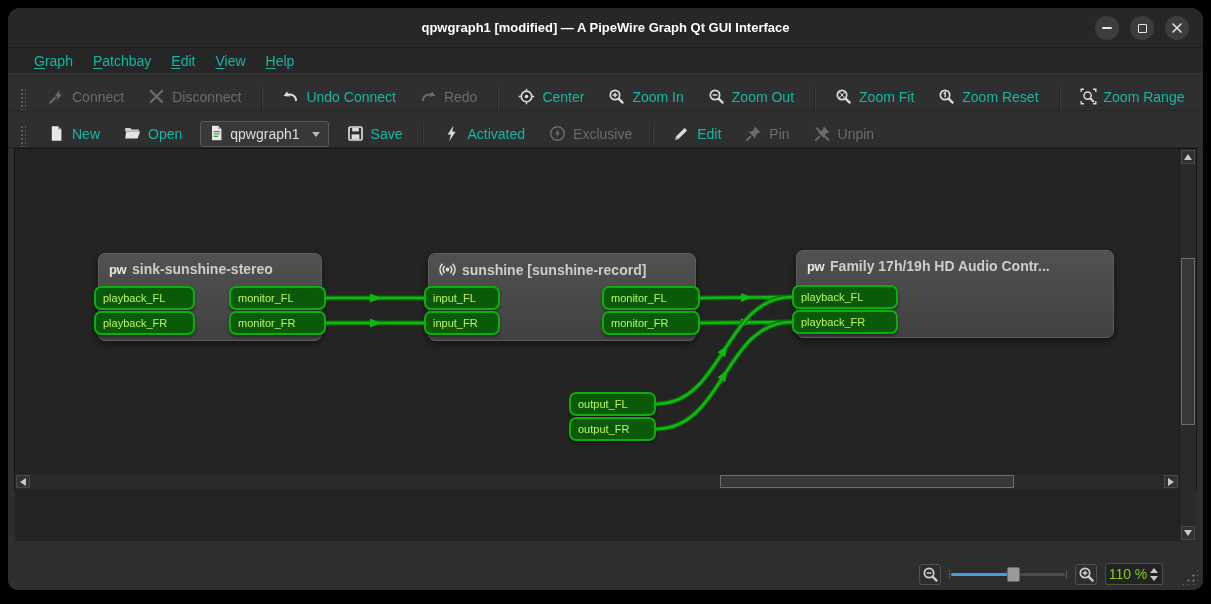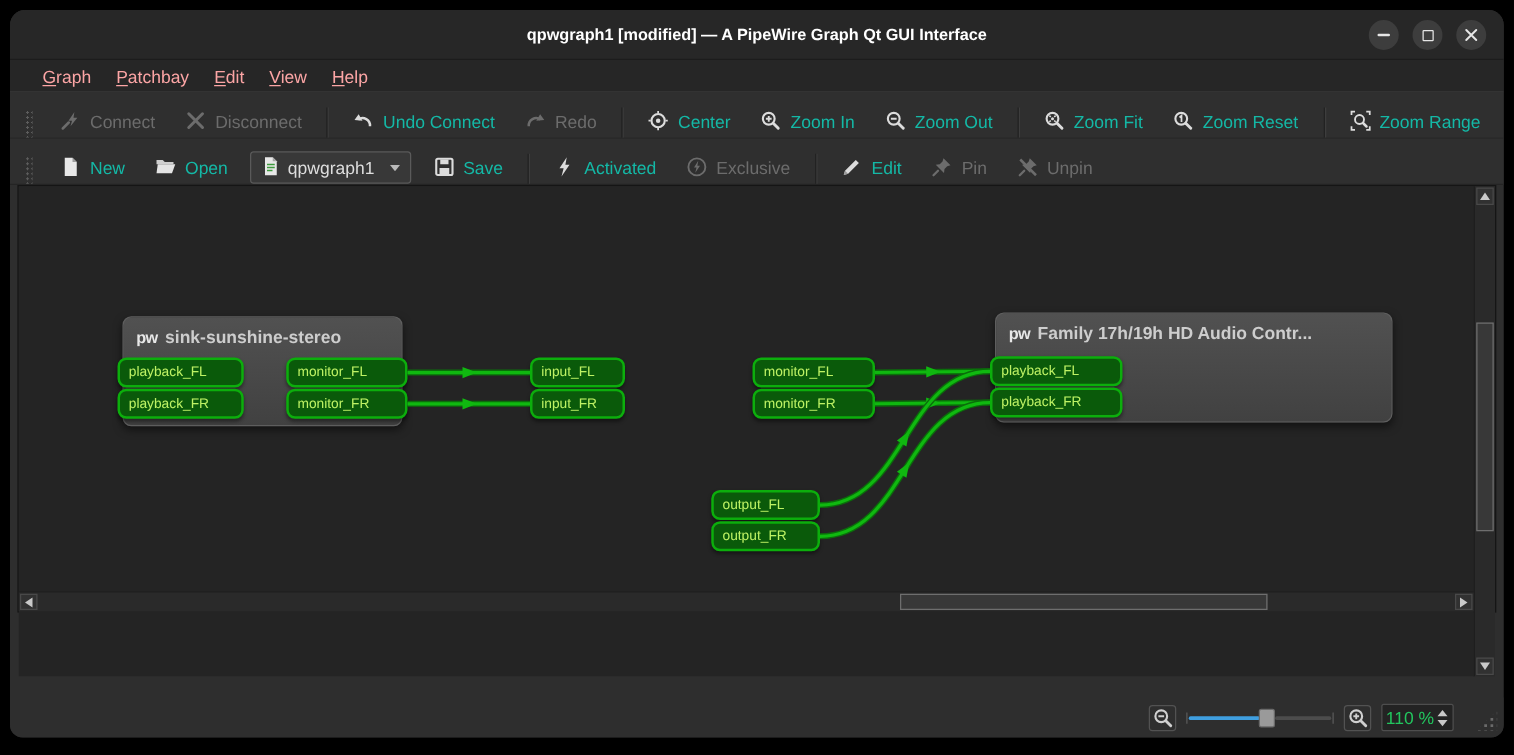--- a/index.html
+++ b/index.html
@@ -14,21 +14,21 @@
   .titlebar .title { color:#fff; font-size:13px; font-weight:bold; }
   .winbtns { position:absolute; right:14px; top:8px; display:flex; gap:11px; }
   .winbtn { width:24px; height:24px; border-radius:50%; background:#3d3d3d;
     display:flex; align-items:center; justify-content:center; cursor:pointer; }
   .glyph-min { width:10px; height:2px; background:#e6e6e6; border-radius:1px; }
   .glyph-max { width:9px; height:9px; border:1.5px solid #e6e6e6; border-radius:1px; }
 
   
   .menubar { height:26px; background:#262626; display:flex; align-items:center;
     padding-left:16px; border-bottom:1px solid #383838; }
-  .menu-item { color:#fca5a5; font-size:14px; padding:2px 10px; cursor:default;text-align:right; }
+  .menu-item { color:#14b8a6; font-size:14px; padding:2px 10px; cursor:default;text-align:right; }
   .mn { text-decoration:underline; text-underline-offset:2px; }
 
   
   .toolbar { height:37px; background:#2f2f2f; display:flex; align-items:flex-end;
     padding-left:10px; gap:4px; }
   #toolbar-graph { border-bottom:1px solid #282828; }
   #toolbar-patchbay { border-bottom:1px solid #242424; }
   .tb-handle { width:6px; height:22px; margin:0 8px 0 2px;
     background-image:radial-gradient(#5d5d5d 1px, transparent 1.1px);
     background-size:4px 4px; }
@@ -82,21 +82,21 @@
     display:flex; align-items:center; justify-content:center; cursor:pointer; background:#2e2e2e; }
   .slider { position:relative; width:118px; height:18px; cursor:pointer; }
   .slider .tickL,.slider .tickR { position:absolute; top:5px; width:1px; height:9px; background:#5a5a5a; }
   .slider .tickL { left:0; } .slider .tickR { right:0; }
   .slider .groove-a { position:absolute; left:2px; top:8px; height:3px; background:#3f9fe0; border-radius:2px; }
   .slider .groove-b { position:absolute; right:2px; top:8px; height:3px; background:#4c4c4c; border-radius:2px; }
   .slider .handle { position:absolute; top:2px; width:13px; height:15px;
     background:#9a9a9a; border:1px solid #6a6a6a; border-radius:2px; }
   .spinbox { width:58px; height:22px; background:#232323; border:1px solid #4e4e4e;
     border-radius:2px; display:flex; align-items:center; }
-  .spinbox .val { flex:1; text-align:center; color:#22c55e; font-size:14px; }
+  .spinbox .val { flex:1; text-align:center; color:#84cc16; font-size:14px; }
   .spinbox .spins { display:flex; flex-direction:column; gap:3px; padding-right:4px; cursor:pointer; }
   .spin-up { width:0;height:0;border-left:4px solid transparent;border-right:4px solid transparent;border-bottom:5px solid #c9c9c9; }
   .spin-down { width:0;height:0;border-left:4px solid transparent;border-right:4px solid transparent;border-top:5px solid #c9c9c9; }
   .grip { position:absolute; right:5px; bottom:5px; width:17px; height:17px;
     background-image:radial-gradient(#6a6a6a 1.2px, transparent 1.3px);
     background-size:5px 5px; clip-path:polygon(100% 0, 100% 100%, 0 100%); cursor:nwse-resize; }
 </style>
 </head>
 <body>
 
@@ -326,20 +326,32 @@
             <span style="display:flex">
               <span class="pw">pw</span>
             </span>
             <span>sink-sunshine-stereo</span>
           </div>
         </div>
         <div class="port" style="left: 79px; top: 137px; width: 101px;">playback_FL</div>
         <div class="port" style="left: 79px; top: 162px; width: 101px;">playback_FR</div>
         <div class="port" style="left: 214px; top: 137px; width: 97px;">monitor_FL</div>
         <div class="port" style="left: 214px; top: 162px; width: 97px;">monitor_FR</div>
+        <div class="node" style="left: 413px; top: 104px; width: 268px; height: 88px;">
+          <div class="node-header">
+            <span style="display:flex">
+              <svg width="17" height="17" viewBox="0 0 17 17" fill="none">
+                <circle cx="8.5" cy="8.5" r="1.9" fill="#e0e0e0"></circle>
+                <path d="M5.7 5.1 a4.6 4.6 0 0 0 0 6.8 M11.3 5.1 a4.6 4.6 0 0 1 0 6.8" stroke="#e0e0e0" stroke-width="1.5"></path>
+                <path d="M3.4 2.9 a7.6 7.6 0 0 0 0 11.2 M13.6 2.9 a7.6 7.6 0 0 1 0 11.2" stroke="#e0e0e0" stroke-width="1.5"></path>
+              </svg>
+            </span>
+            <span>sunshine [sunshine-record]</span>
+          </div>
+        </div>
         <div class="port" style="left: 409px; top: 137px; width: 76px;">input_FL</div>
         <div class="port" style="left: 409px; top: 162px; width: 76px;">input_FR</div>
         <div class="port" style="left: 587px; top: 137px; width: 98px;">monitor_FL</div>
         <div class="port" style="left: 587px; top: 162px; width: 98px;">monitor_FR</div>
         <div class="node" style="left: 781px; top: 101px; width: 318px; height: 88px;">
           <div class="node-header">
             <span style="display:flex">
               <span class="pw">pw</span>
             </span>
             <span>Family 17h/19h HD Audio Contr...</span>

